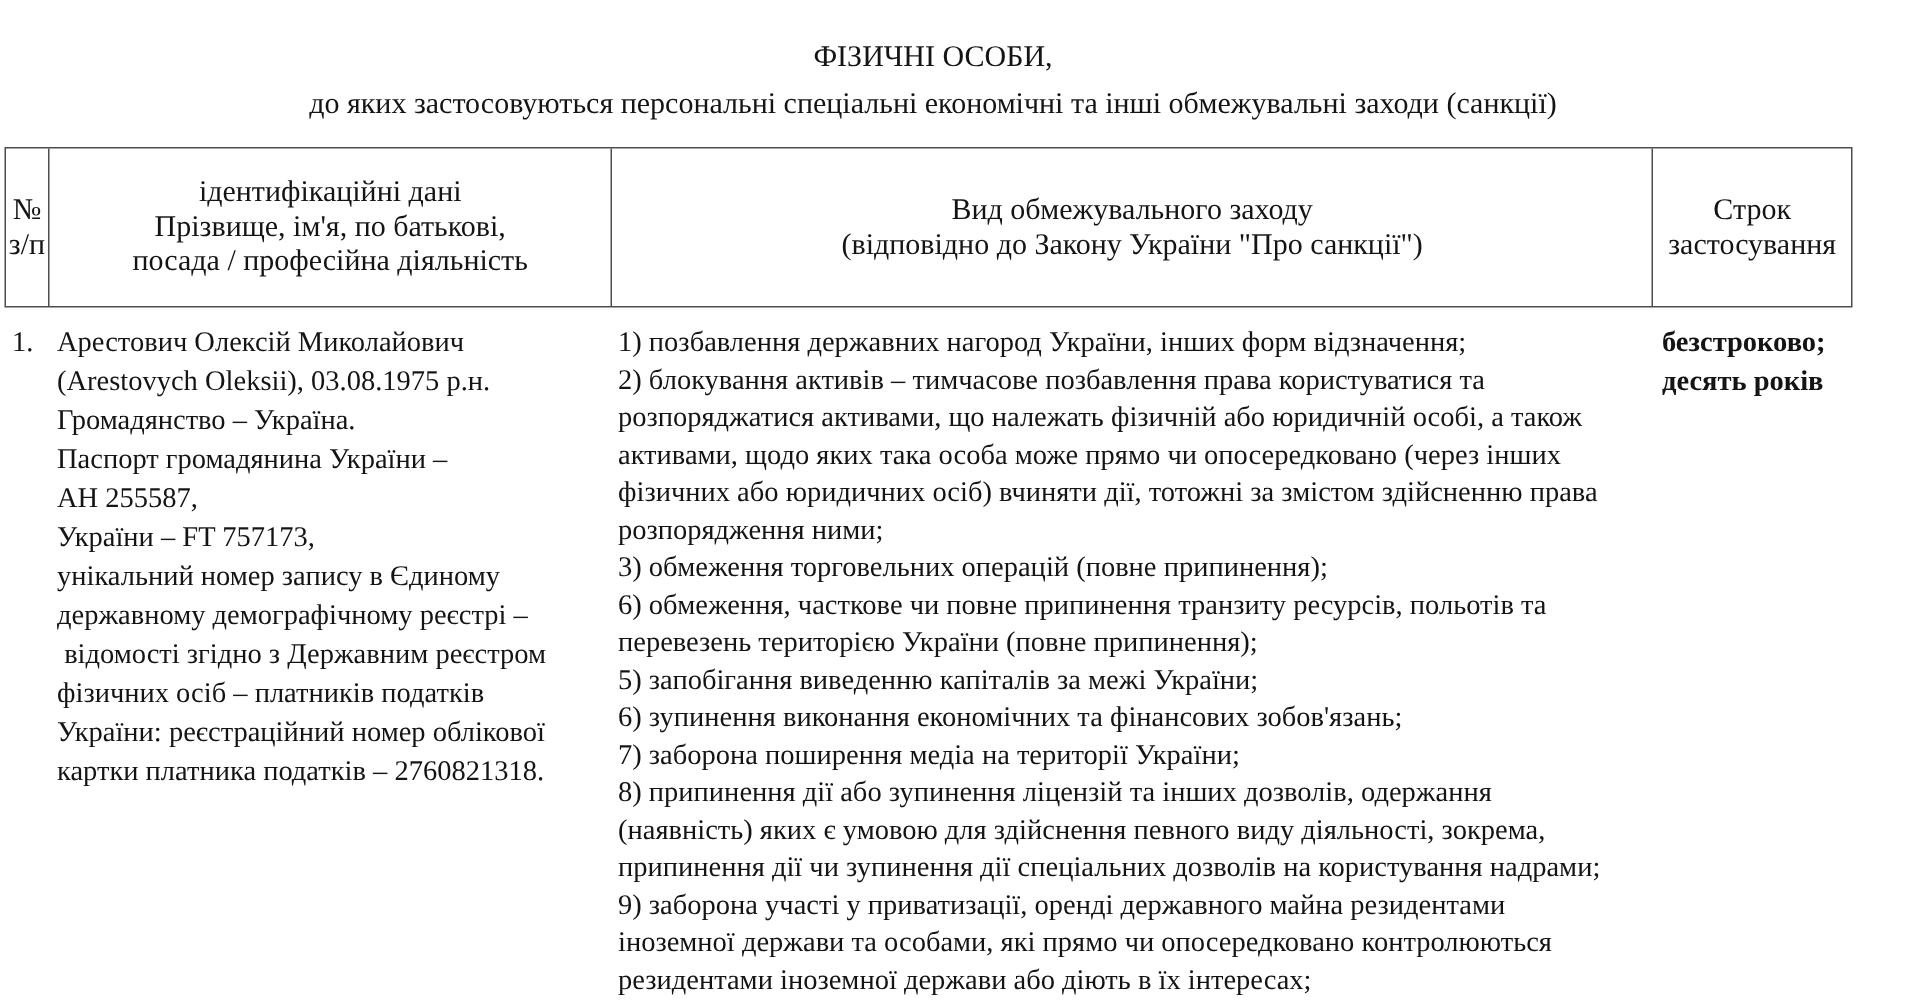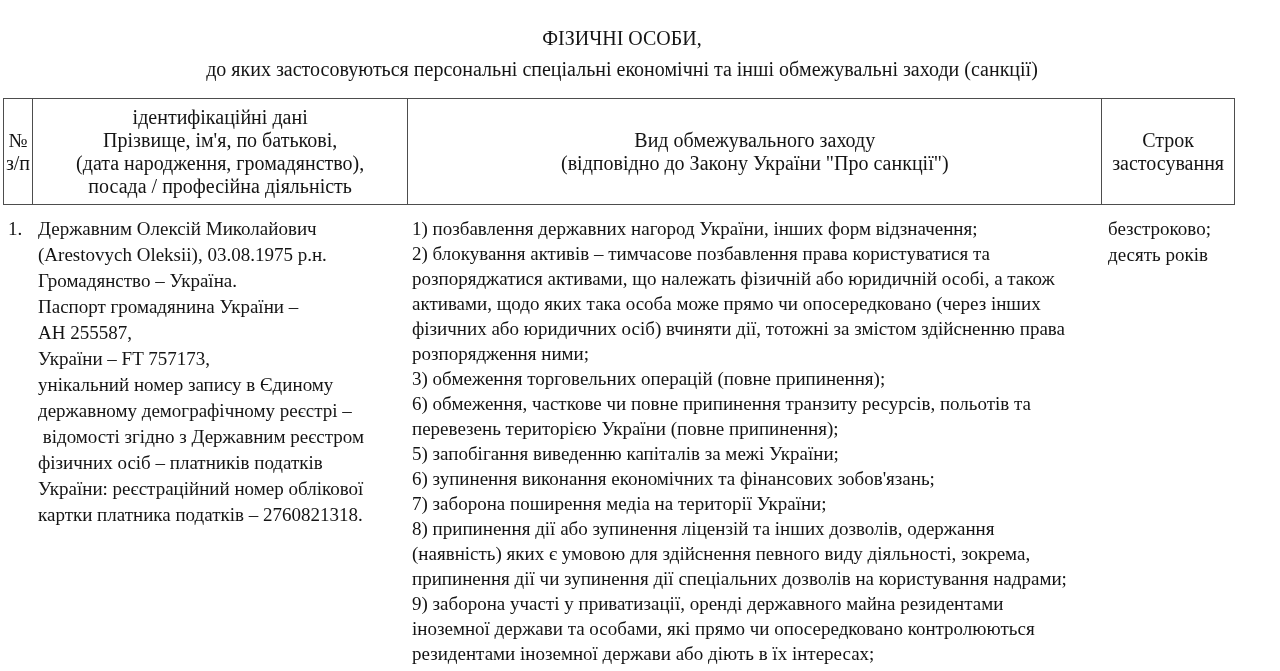--- a/index.html
+++ b/index.html
@@ -72,60 +72,59 @@
     font-size: 19px;
     padding-top: 11px;
   }
   .col-num      { width: 29px; }
   .col-identity { width: 376px; }
   .col-measure  { width: 695px; }
   .col-term     { width: 132px; }
   .td.col-num      { padding-left: 5px; line-height: 26px; }
   .td.col-identity { padding-left: 6px; padding-right: 4px; line-height: 26px; }
   .td.col-measure  { padding-left: 4px; padding-right: 4px; line-height: 25px; }
-  .td.col-term     { padding-left: 5px; line-height: 26px; }
+  .td.col-term     { padding-left: 5px; line-height: 26px; font-weight: bold; }
   .line { white-space: pre; }
 </style>
 </head>
 <body>
 
 <div class="page">
 
   <div class="doc-heading">
     <div class="doc-title">ФІЗИЧНІ ОСОБИ,</div>
     <div class="doc-subtitle">до яких застосовуються персональні спеціальні економічні та інші обмежувальні заходи (санкції)</div>
   </div>
 
   <div class="thead">
     <div class="th col-num">
         <div class="line">№</div>
         <div class="line">з/п</div>
       </div>
     <div class="th col-identity">
         <div class="line">ідентифікаційні дані</div>
         <div class="line">Прізвище, ім'я, по батькові,</div>
-        <div class="line">(дата народження, громадянство),</div>
         <div class="line">посада / професійна діяльність</div>
       </div>
     <div class="th col-measure">
         <div class="line">Вид обмежувального заходу</div>
         <div class="line">(відповідно до Закону України "Про санкції")</div>
       </div>
     <div class="th col-term">
         <div class="line">Строк</div>
         <div class="line">застосування</div>
       </div>
   </div>
 
   <div class="tbody-row">
     <div class="td col-num">
       <div class="line">1.</div>
     </div>
     <div class="td col-identity">
-        <div class="line">Державним Олексій Миколайович</div>
+        <div class="line">Арестович Олексій Миколайович</div>
         <div class="line">(Arestovych Oleksii), 03.08.1975 р.н.</div>
         <div class="line">Громадянство – Україна.</div>
         <div class="line">Паспорт громадянина України –</div>
         <div class="line">АН 255587,</div>
         <div class="line">України – FT 757173,</div>
         <div class="line">унікальний номер запису в Єдиному</div>
         <div class="line">державному демографічному реєстрі –</div>
         <div class="line"> відомості згідно з Державним реєстром</div>
         <div class="line">фізичних осіб – платників податків</div>
         <div class="line">України: реєстраційний номер облікової</div>

